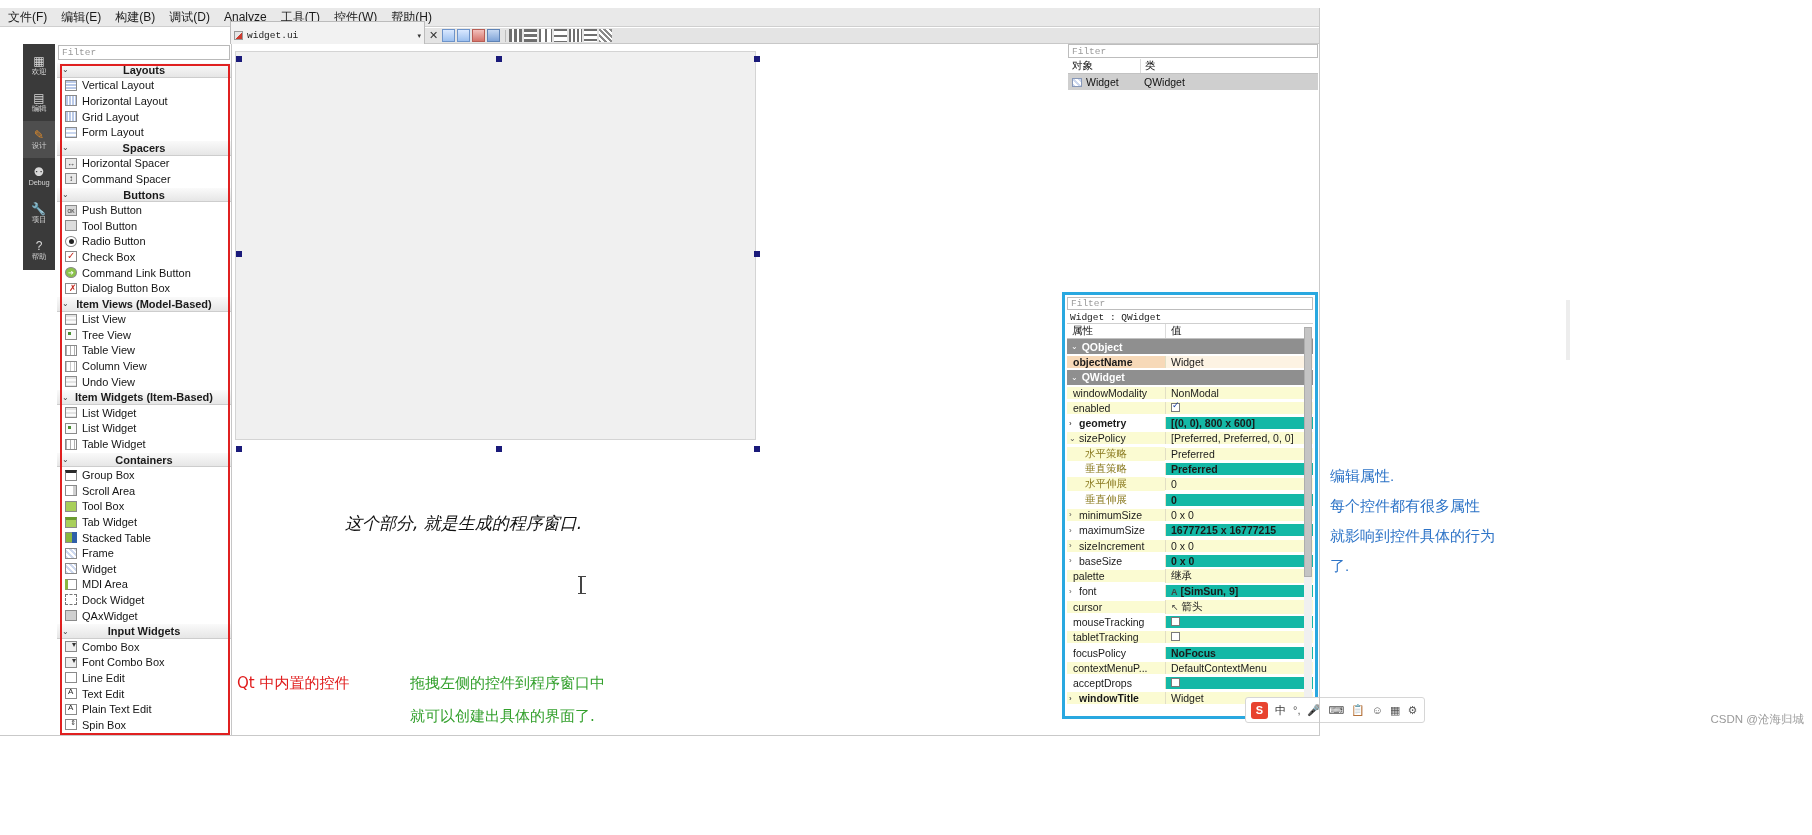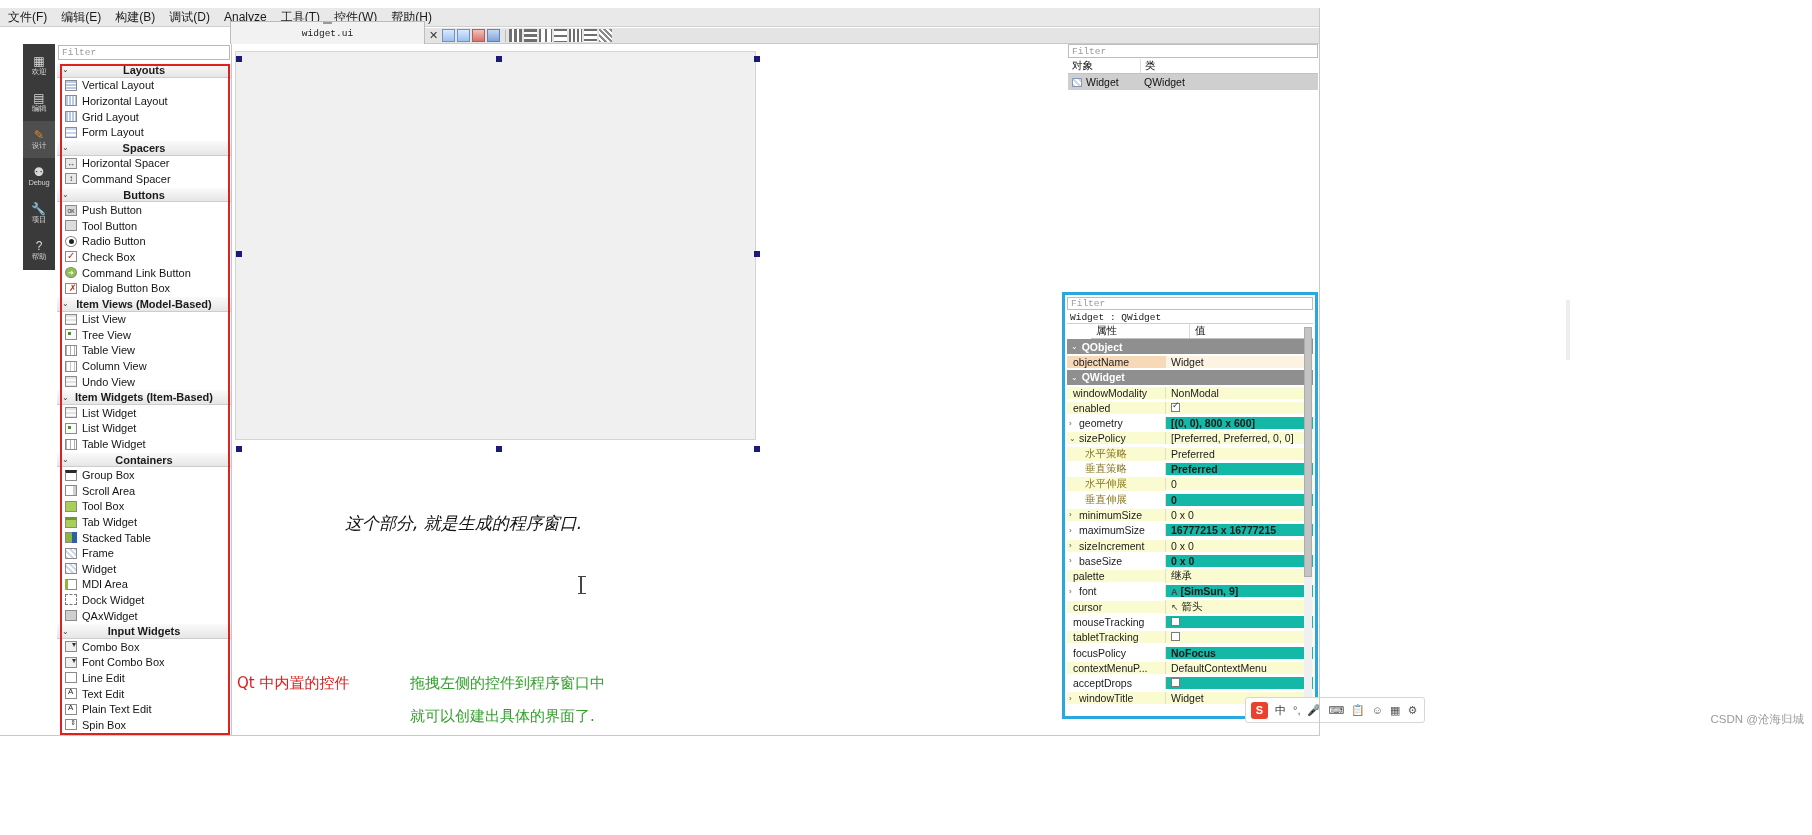--- a/index.html
+++ b/index.html
@@ -36,21 +36,21 @@
   .mode-lbl { font-size:7.5px; color:#d0d0d0; line-height:8px; letter-spacing:-0.2px; }
 
   
   .dtoolbar {
     position:absolute; left:232px; top:28px; width:1088px; height:16px;
     background:#e4e4e4; border-bottom:1px solid #c8c8c8;
     display:flex; align-items:center;
   }
   .file-chip {
     display:flex; align-items:center; gap:4px; width:195px; height:30px;
-    background:#f2f2f2; border:1px solid #bcbcbc; padding:0 3px; margin-left:-2px;flex-direction:column;
+    background:#f2f2f2; border:1px solid #bcbcbc; padding:0 3px; margin-left:-2px;
   }
   .file-ico { width:9px; height:9px; background:linear-gradient(135deg,#e6e6e6 50%, #cc3b30 50%); border:1px solid #999; }
   .file-name { font-size:9.5px; font-family:"Liberation Mono", monospace; color:#1c1c1c; }
   .chip-caret { margin-left:auto; font-size:7px; color:#333; }
   .tb-x { font-size:11px; color:#333; margin:0 4px; cursor:pointer; }
   .tb-btn { width:13px; height:13px; margin-right:2px; cursor:pointer; position:relative; }
   .tb-sep { width:1px; height:12px; background:#bbb; margin:0 3px; }
 
   
   .wbox { position:absolute; left:57px; top:44px; width:175px; height:691px; background:#ffffff; border-right:1px solid #c6c6c6; }
@@ -180,37 +180,37 @@
     height:13px; border:1px solid #bdbdbd; background:#fff;
     font-size:9.5px; font-family:"Liberation Mono",monospace; color:#9c9c9c;
     display:flex; align-items:center; padding-left:3px; margin:0 0 1px 0;
   }
   .pe-obj {
     height:13px; font-size:9.5px; font-family:"Liberation Mono",monospace; color:#1a1a1a;
     display:flex; align-items:center; padding-left:3px; border-bottom:1px solid #cfcfcf; background:#fff;
   }
   .pe-head {
     display:flex; height:15px; align-items:center; font-size:10.5px; color:#111;
-    border-bottom:1px solid #c2c2c2; background:#fff;margin-left:24px;
+    border-bottom:1px solid #c2c2c2; background:#fff;
   }
   .pe-h1{width:98px;padding-left:5px;} .pe-h2{flex:1;padding-left:5px;border-left:1px solid #dcdcdc;}
   .pe-grp {
     display:flex; height:15.3px; align-items:center; background:#8f8f8f; color:#fff;
     font-size:10.5px; font-weight:700; padding-left:4px; gap:4px;
   }
   .pe-grp .chev{font-size:8px;font-weight:400;}
   .pe-row { display:flex; height:15.3px; align-items:center; font-size:10.5px; color:#1a1a1a; }
   .pe-k { width:98px; padding-left:6px; display:flex; align-items:center; gap:3px; overflow:hidden; }
   .pe-k .arw{font-size:8px;color:#555;margin-left:-4px;width:7px;}
   .pe-v { flex:1; padding-left:5px; border-left:1px solid #e2dfc4; overflow:hidden; white-space:nowrap; }
   .pe-row.peach .pe-k{background:#f7d9b8;} .pe-row.peach .pe-v{background:#fdf3e3;}
   .pe-row.yellow .pe-k{background:#fbfbd2;} .pe-row.yellow .pe-v{background:#fbfbd2;}
   .pe-row.white .pe-k{background:#fff;} .pe-row.white .pe-v{background:#14b8a6;font-weight:bold;}
   .pe-row.sub .pe-k{padding-left:18px;color:#8a7a1f;}
-  .pe-row.bold .pe-k{font-weight:400;}
+  .pe-row.bold .pe-k{font-weight:700;}
   .cb { width:9px;height:9px;border:1px solid #7a7a7a;background:#fff;display:inline-block;position:relative; }
   .cb.on::after{content:"✓";position:absolute;left:0px;top:-4px;font-size:9px;color:#1a3fa0;}
   .vico { font-size:9px; color:#444; margin-right:3px; }
 
   .scrollbar-v {
     position:absolute; right:1px; top:30px; width:8px; bottom:2px; background:#f0f0f0;
   }
   .scrollbar-v .thumb { position:absolute; top:0; left:0; width:8px; height:250px; background:#c4c4c4; border:1px solid #adadad; }
 
   
@@ -674,20 +674,26 @@
             </div>
             <div class="pe-v"><span>Widget</span></div>
           </div>
         </div>
       <div class="scrollbar-v">
         <div class="thumb"></div>
       </div>
     </div>
   </div>
 
+  <div class="blue-note">
+    <div class="blue-line">编辑属性.</div>
+    <div class="blue-line">每个控件都有很多属性</div>
+    <div class="blue-line">就影响到控件具体的行为</div>
+    <div class="blue-line">了.</div>
+  </div>
 
   <div class="imebar">
     <span class="ime-logo">S</span>
     <span class="ime-t">中</span>
     <span class="ime-i">°,</span>
     <span class="ime-i">🎤</span>
     <span class="ime-i">⌨</span>
     <span class="ime-i">📋</span>
     <span class="ime-i">☺</span>
     <span class="ime-i">▦</span>

